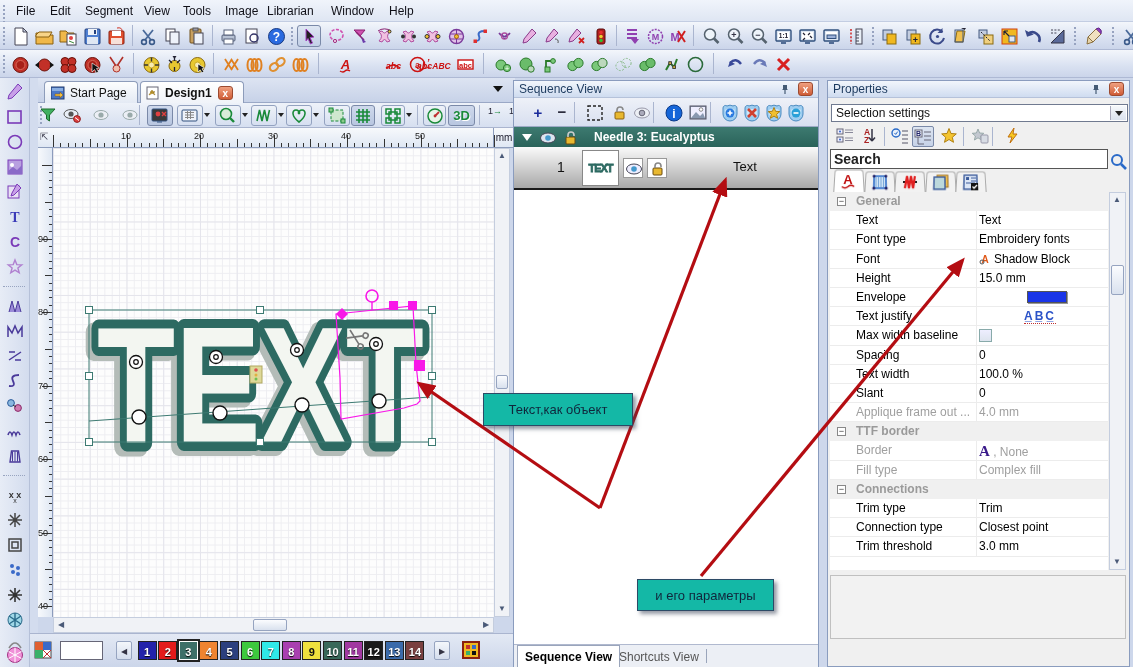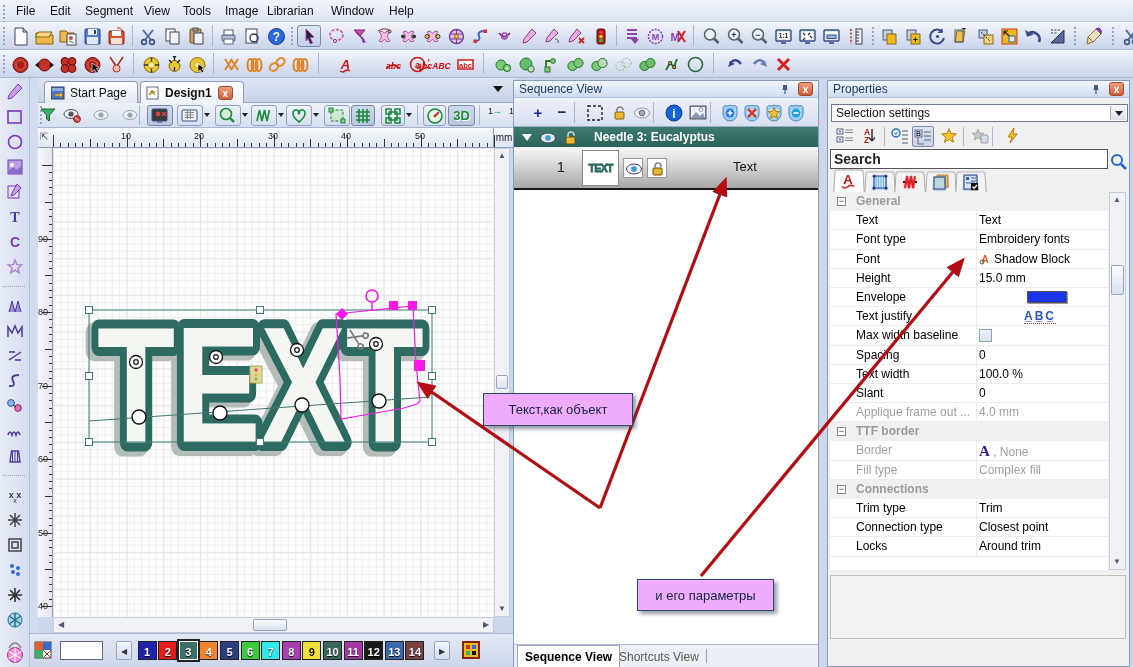--- a/index.html
+++ b/index.html
@@ -54,21 +54,21 @@
 .prow{position:relative;width:100%;height:19.2px;border-bottom:1px solid #ececec;font-size:12px;}
 .prow .lab{position:absolute;left:26px;top:2px;color:#000;}
 .prow .val{position:absolute;left:149px;top:2px;color:#000;}
 .prow .cdiv{position:absolute;left:146px;top:0;width:1px;height:100%;background:#ececec;}
 .prow.grp{background:#f0f0f0;border-bottom:none;}
 .prow.grp .lab{left:26px;color:#9a9a9a;font-weight:bold;}
 .prow.dis .lab,.prow.dis .val{color:#9f9f9f;}
 .gbox{position:absolute;left:7px;top:5px;width:9px;height:9px;border:1px solid #888;background:#fff;font-size:9px;line-height:7px;text-align:center;color:#333;}
 
 #overlay{left:0;top:0;width:1133px;height:667px;pointer-events:none;z-index:50;}
-.note{position:absolute;background:#f0abfc;border:1px solid #2c4a66;box-shadow:3px 3px 4px rgba(60,70,90,.55);font-size:13px;color:#10263c;display:flex;align-items:center;justify-content:center;z-index:60;}
+.note{position:absolute;background:#14b8a6;border:1px solid #2c4a66;box-shadow:3px 3px 4px rgba(60,70,90,.55);font-size:13px;color:#10263c;display:flex;align-items:center;justify-content:center;z-index:60;}
 </style></head>
 <body>
 
 <div id="menubar" class="abs">
   <div class="grip" style="left:2px;"></div>
   <span class="m" style="left:16px;">File</span>
   <span class="m" style="left:50px;">Edit</span>
   <span class="m" style="left:85px;">Segment</span>
   <span class="m" style="left:144px;">View</span>
   <span class="m" style="left:183px;">Tools</span>
@@ -1336,23 +1336,23 @@
         <span class="lab">Trim type</span>
         <span class="cdiv"></span>
         <span class="val">Trim</span>
       </div>
       <div class="prow">
         <span class="lab">Connection type</span>
         <span class="cdiv"></span>
         <span class="val">Closest point</span>
       </div>
       <div class="prow">
-        <span class="lab">Locks</span>
-        <span class="cdiv"></span>
-        <span class="val">Around trim</span>
+        <span class="lab">Trim threshold</span>
+        <span class="cdiv"></span>
+        <span class="val"> 3.0 mm</span>
       </div>
     </div>
   <div id="pscroll" style="position:absolute;left:281px;top:111px;width:17px;height:378px;background:#f0f2f6;border:1px solid #c4cdde;">
     <div class="sarrow" style="top:0;left:0;">▲</div>
     <div class="sarrow" style="bottom:0;left:0;">▼</div>
     <div class="thumb" style="left:1px;top:72px;width:13px;height:30px;"></div>
   </div>
   <div id="pdesc" style="position:absolute;left:2px;top:494px;width:296px;height:64px;background:#f2f2f2;border:1px solid #c0c0c0;"></div>
 </div>
 

